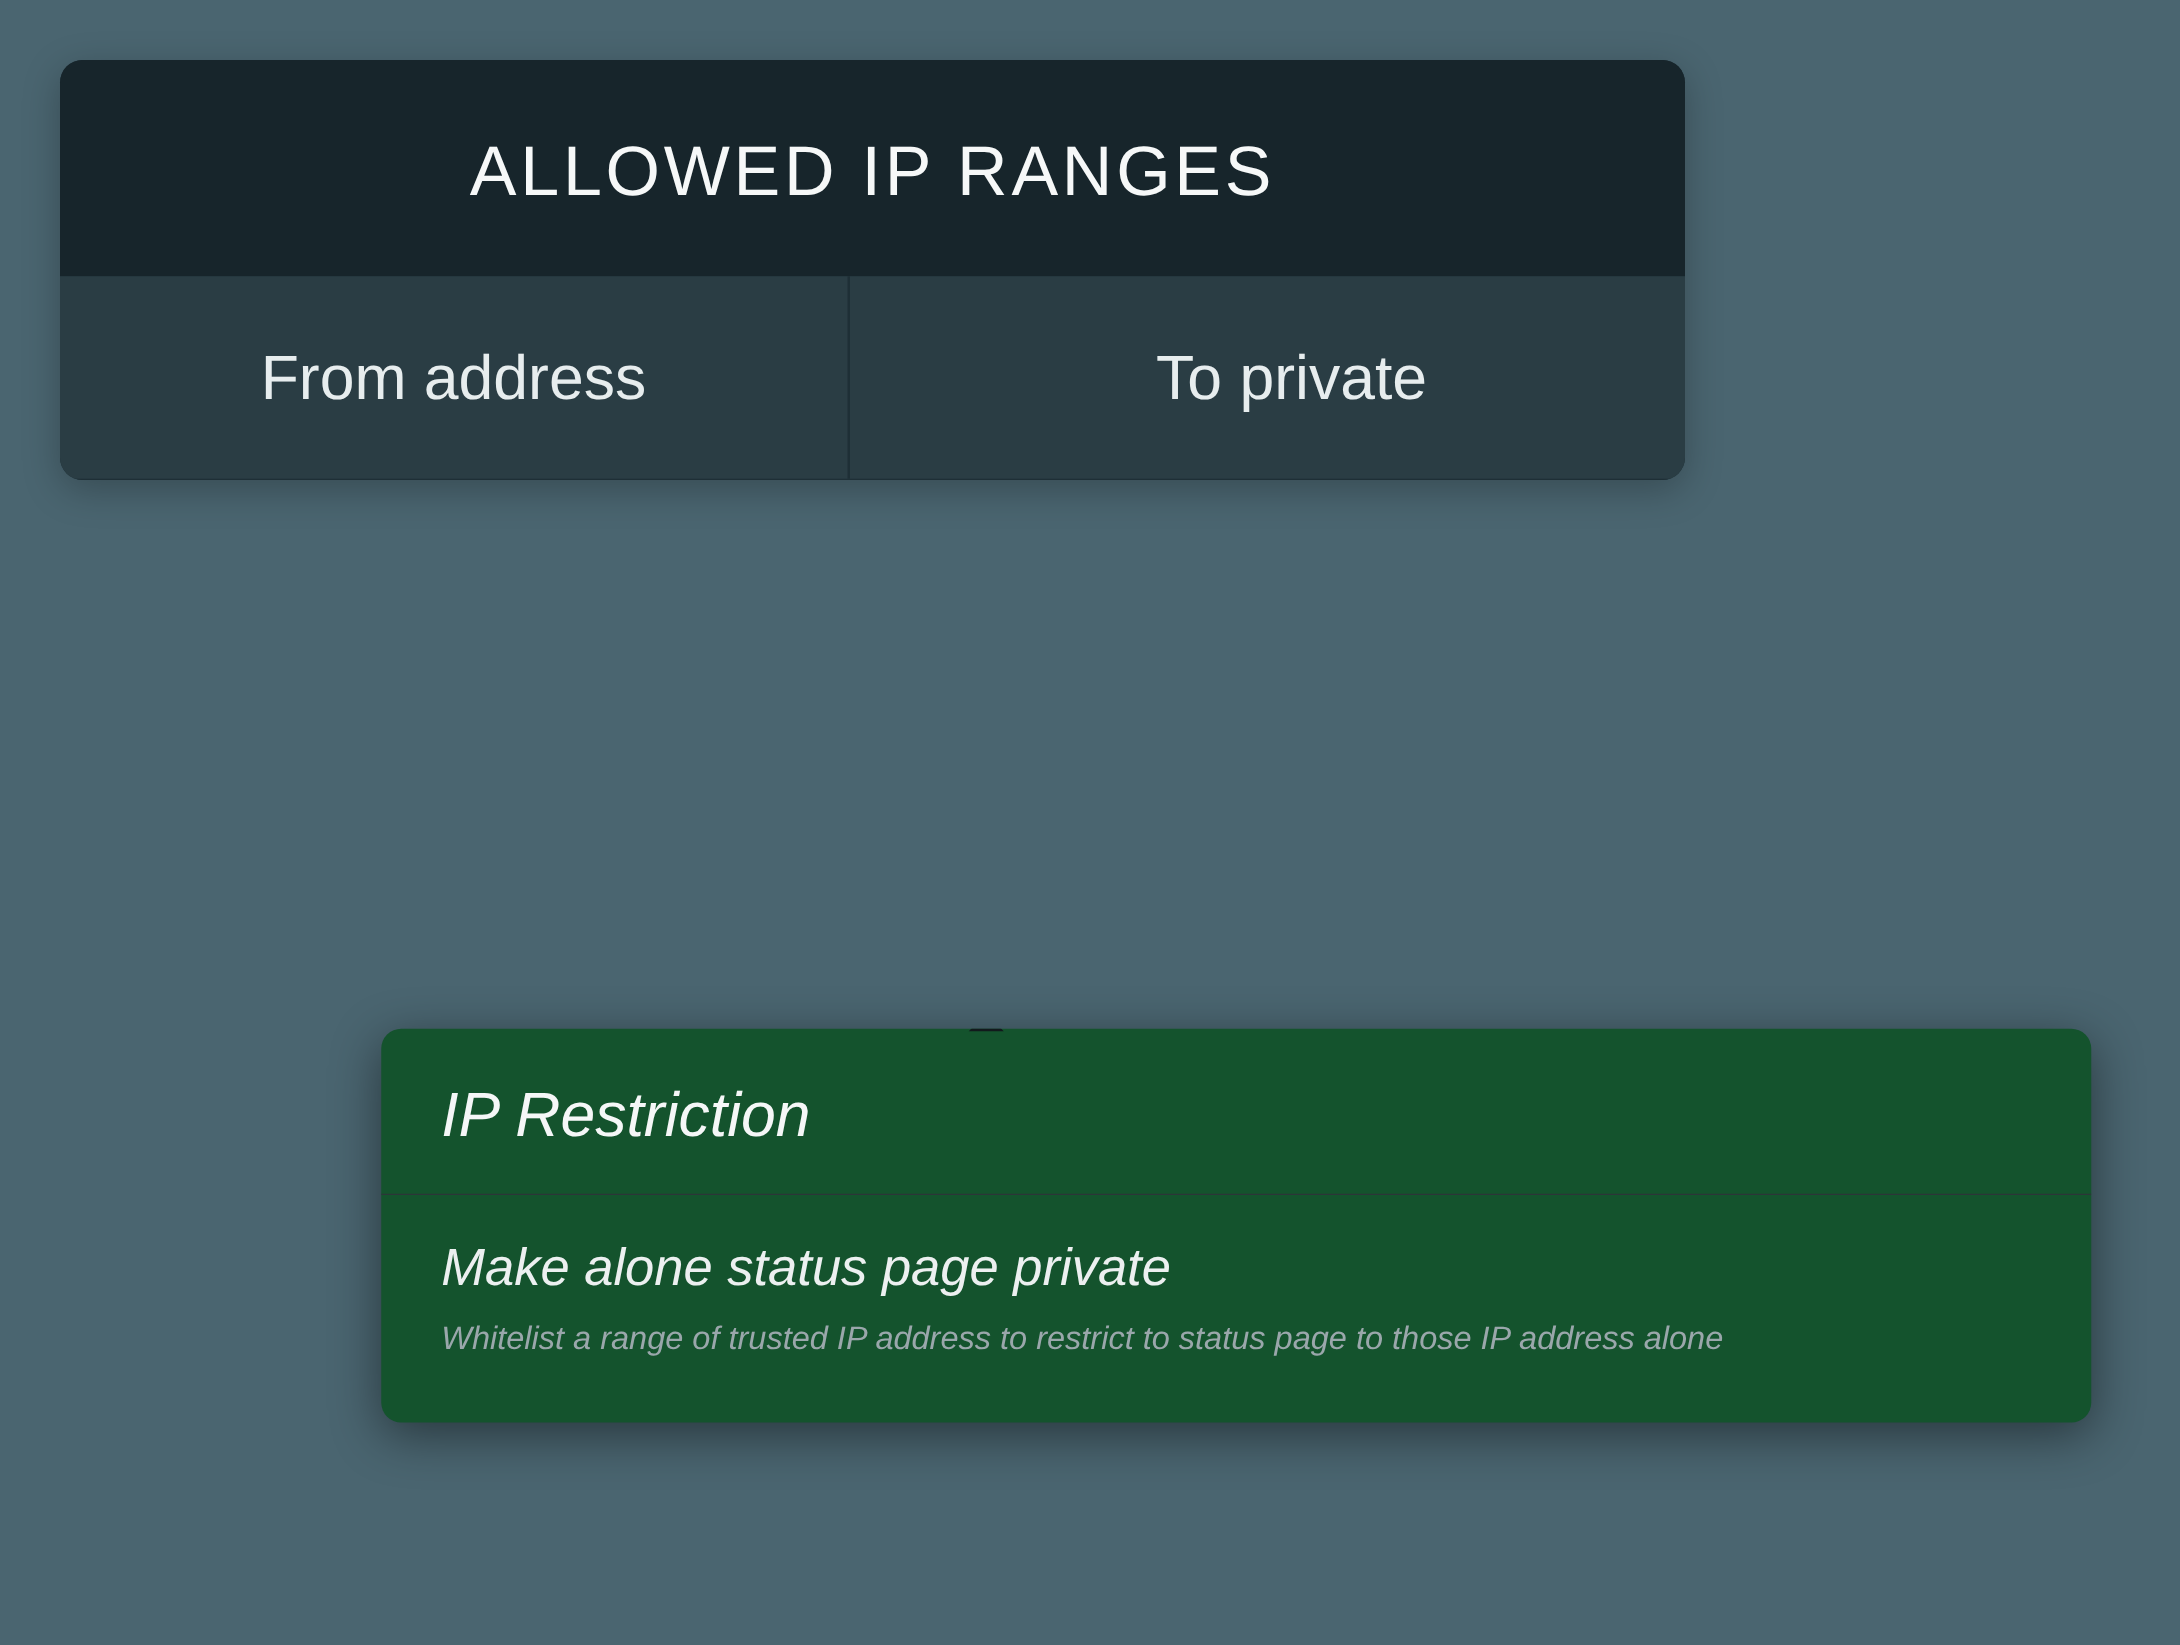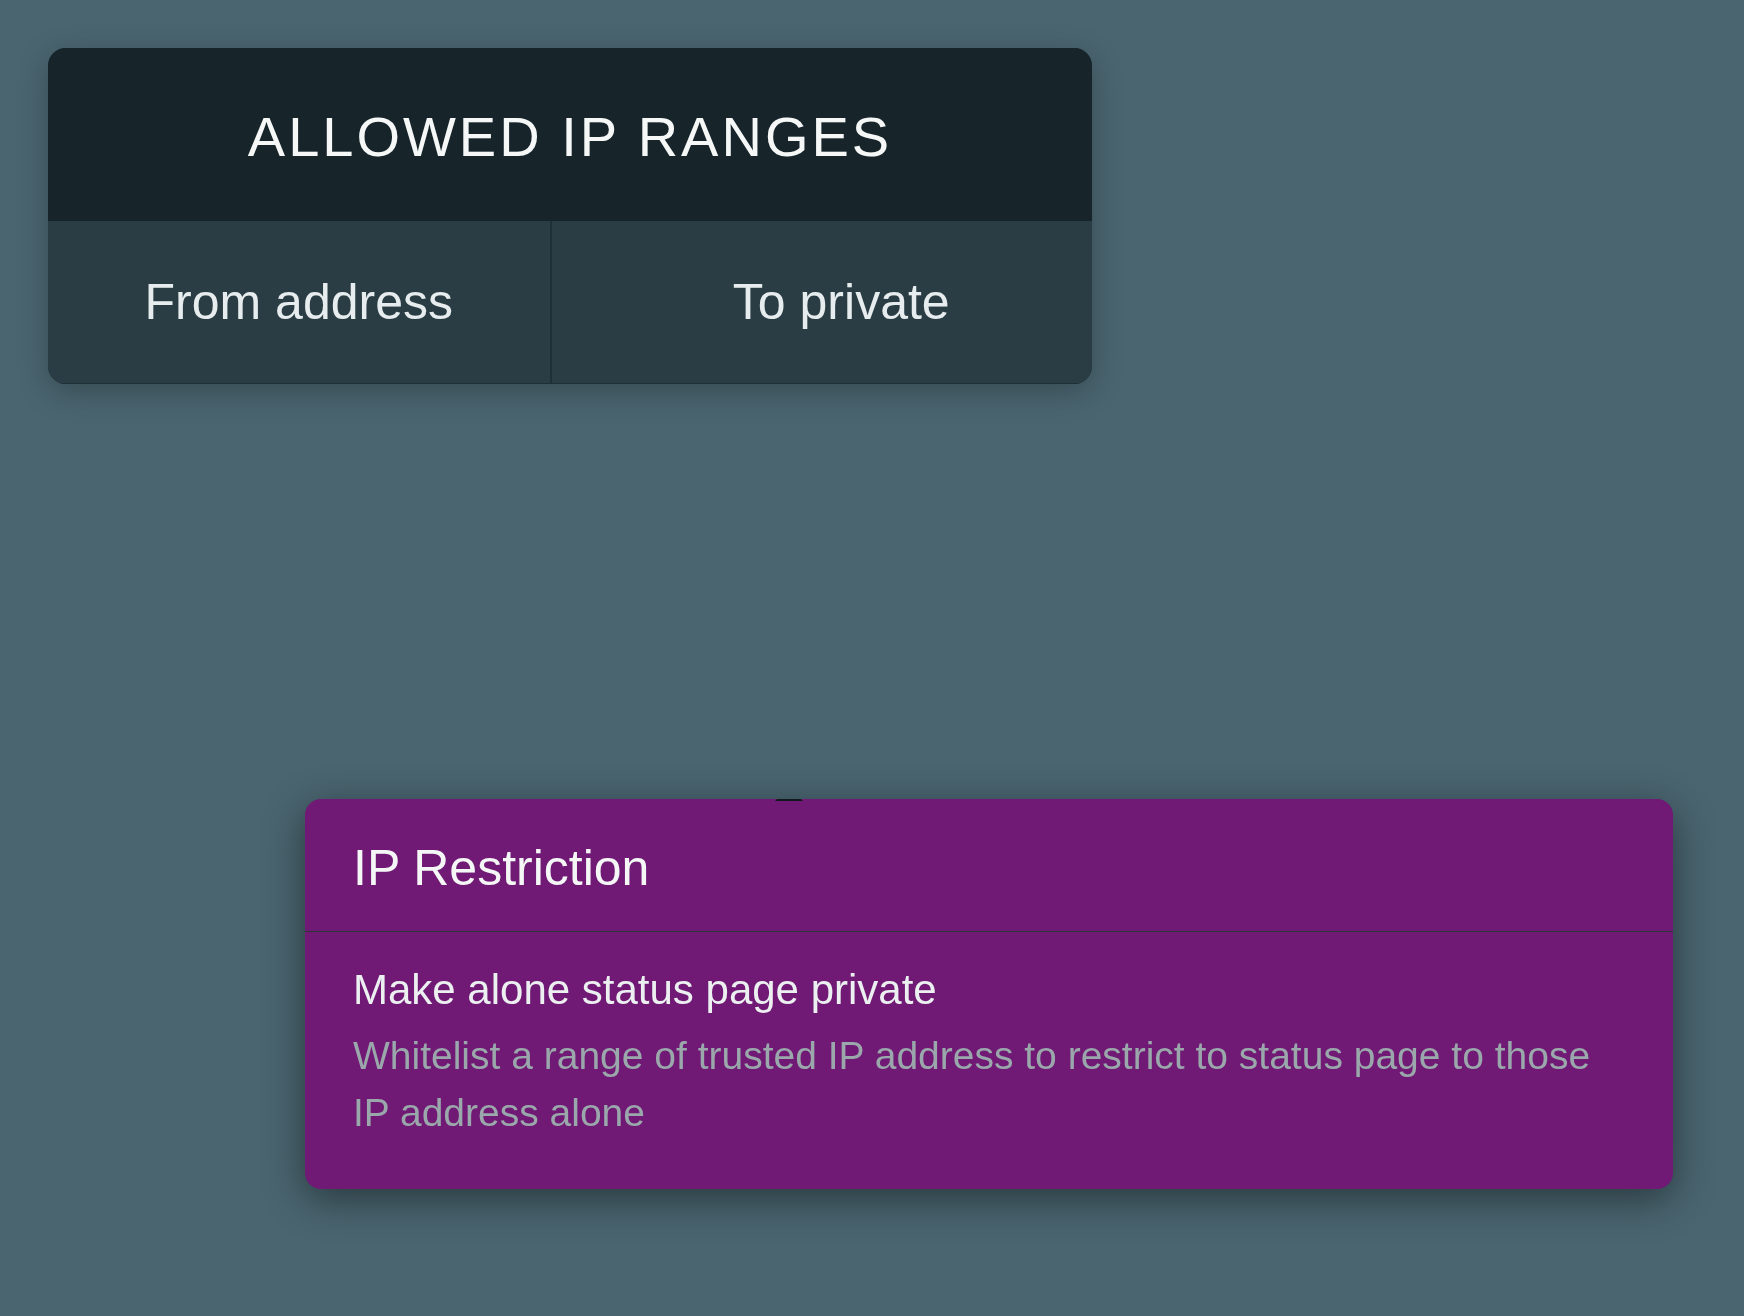--- a/index.html
+++ b/index.html
@@ -12,21 +12,21 @@
       font-family: -apple-system, BlinkMacSystemFont, "Segoe UI", Helvetica, Arial, sans-serif;
       width: 1744px;
       height: 1316px;
       position: relative;
       overflow: hidden;
     }
     .table-card {
       position: absolute;
       top: 48px;
       left: 48px;
-      width: 1044px;
+      width: 1300px;
       background: #1e2f36;
       border-radius: 18px;
       overflow: hidden;
       box-shadow: 0 8px 30px rgba(0,0,0,0.25);
     }
     .table-title {
       background: #17252b;
       color: #f6f8f8;
       font-size: 56px;
       font-weight: 500;
@@ -61,27 +61,28 @@
       flex: 1;
       color: #f4f7f7;
       font-size: 46px;
       font-weight: 400;
       text-align: center;
       padding: 24px 20px;
       letter-spacing: 0.5px;
     }
     .info-card {
       position: absolute;
-      top: 799px;
+      top: 823px;
       left: 305px;
       width: 1368px;
-      background: #701a75;
+      background: #14532d;
       border-radius: 16px;
       box-shadow: 0 10px 40px rgba(0,0,0,0.45);
       overflow: hidden;
+      font-style: italic;
     }
     .info-card::before {
       content: "";
       position: absolute;
       top: -12px;
       left: 470px;
       width: 0;
       height: 0;
       border-left: 14px solid transparent;
       border-right: 14px solid transparent;
@@ -98,21 +99,21 @@
       padding: 34px 48px 48px;
     }
     .info-heading {
       color: #ecf0f0;
       font-size: 42px;
       font-weight: 400;
       margin-bottom: 14px;
     }
     .info-desc {
       color: #9aa7ab;
-      font-size: 39px;
+      font-size: 26px;
       font-weight: 400;
       line-height: 1.45;
     }
   </style>
 </head>
 <body>
 
 <div class="table-card">
   <div class="table-title">ALLOWED IP RANGES</div>
   <div class="table-head">

